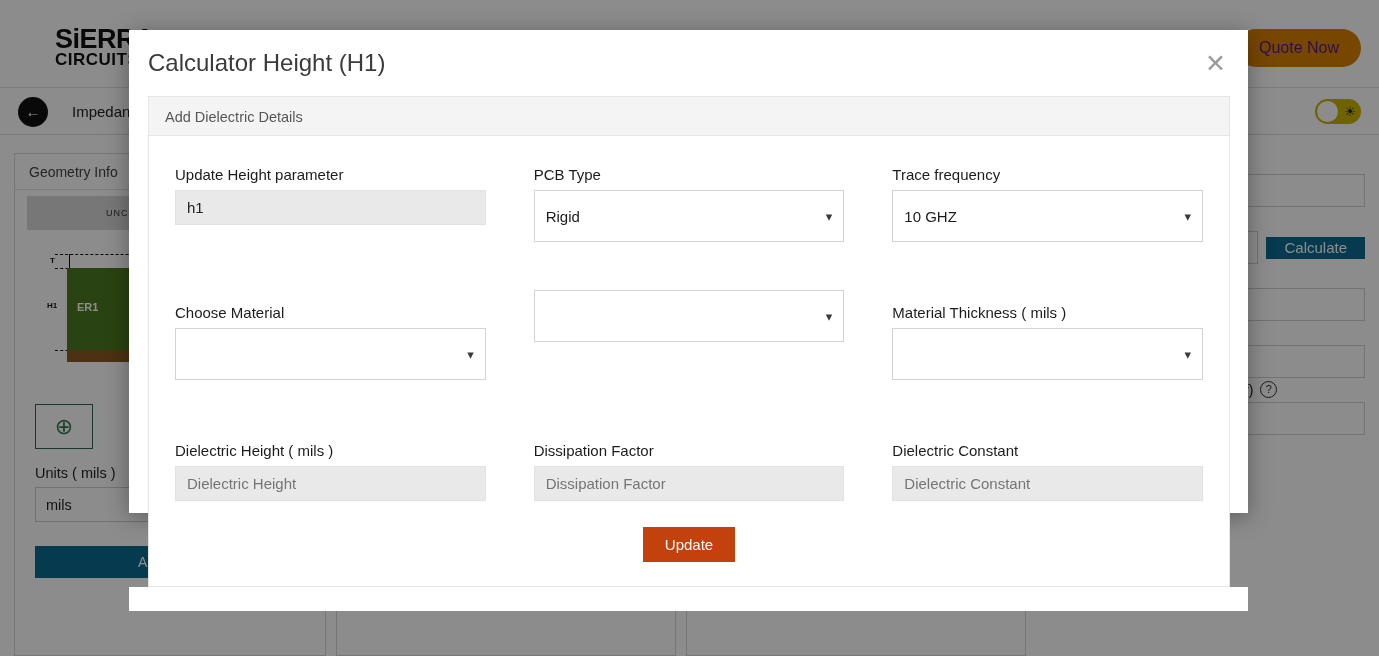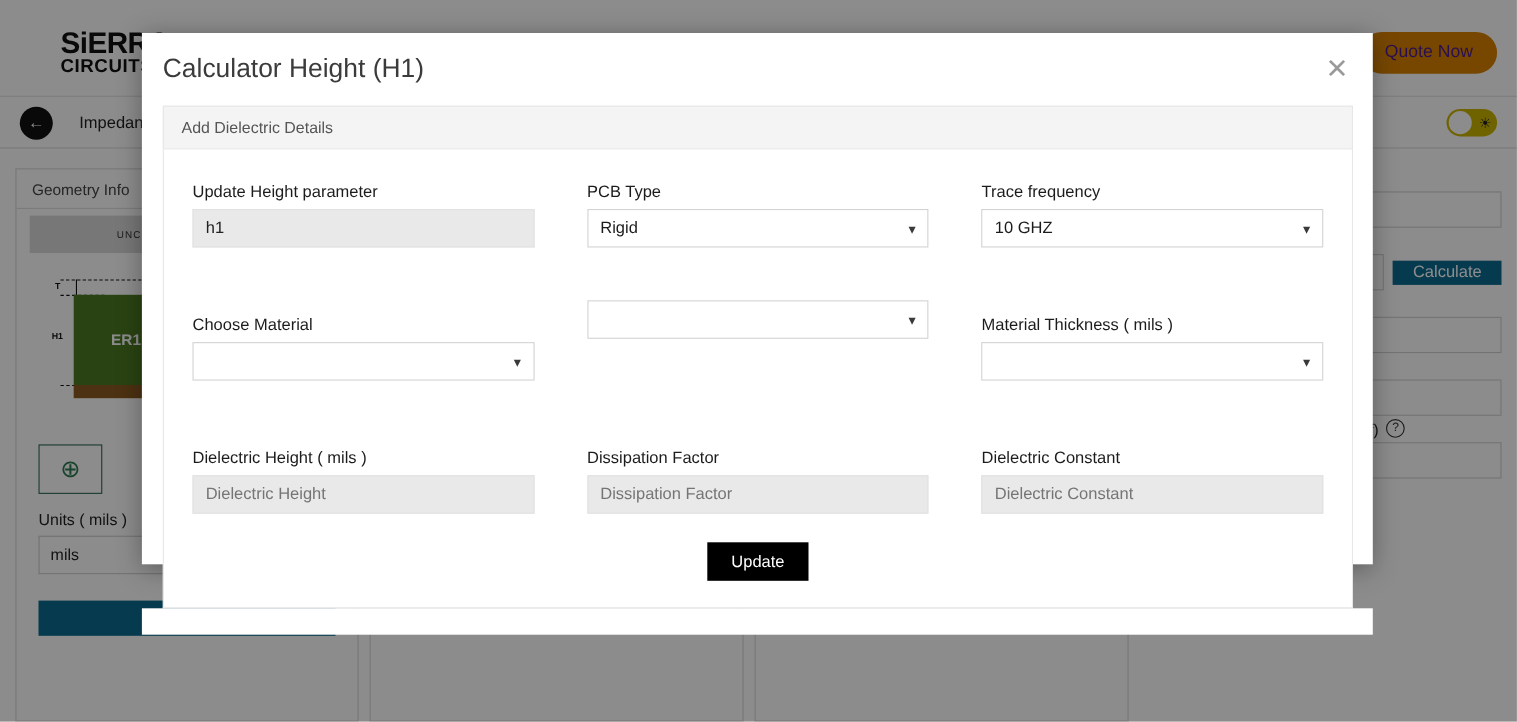--- a/index.html
+++ b/index.html
@@ -144,22 +144,22 @@
   }
   .lbl-t {
     position: absolute; left: 25px; top: 10px;
     font-size: 8px; font-weight: bold; color: #111;
   }
   .lbl-h1 {
     position: absolute; left: 22px; top: 55px;
     font-size: 8px; font-weight: bold; color: #111;
   }
   .lbl-er1 {
-    position: absolute; left: 76px; top: 55px;
-    font-size: 14px; font-weight: bold; color: #fff;
+    position: absolute; left: 52px; top: 55px;
+    font-size: 11px; font-weight: bold; color: #fff;
   }
   .zoom-btn {
     width: 58px; height: 45px;
     border: 1px solid #2e6b4f;
     background: #fff; color: #2e7d52;
     display:flex;align-items:center;justify-content:center;
     font-size: 22px; cursor: pointer;
     margin: 18px 0 0 20px;
   }
 
@@ -269,39 +269,39 @@
     font-size: 15px; color: #222; padding: 0 11px;
     font-family: "Liberation Sans", sans-serif;
   }
   .inp-placeholder {
     width: 100%; height: 35px;
     background: #e9e9e9; border: 1px solid #e2e2e2;
     font-size: 15px; color: #8a8a8a; padding: 0 11px;
     font-family: "Liberation Sans", sans-serif;
   }
   .msel {
-    width: 100%; height: 35px;
+    width: 100%; height: 52px;
     border: 1px solid #d3d3d3; background: #fff;
     font-size: 15px; color: #1c1c1c;
     padding: 0 32px 0 11px;
     appearance: none; -webkit-appearance: none;
     font-family: "Liberation Sans", sans-serif;
   }
   .msel-wrap { position: relative; }
   .msel-wrap .chev {
     position: absolute; right: 12px; top: 50%;
     transform: translateY(-50%); pointer-events: none;
     font-size: 13px; color: #3a3a3a;
   }
   .update-row {
     display: flex; justify-content: center;
     padding: 26px 0 4px 0;
   }
   .update-btn {
-    background: #000000; color: #fff; border: none;
+    background: #c2410c; color: #fff; border: none;
     padding: 9px 22px; font-size: 15px; cursor: pointer;
     font-family: "Liberation Sans", sans-serif;
   }
   .modal-foot { height: 24px; background: #fff; flex: none; }
 </style>
 </head>
 <body>
 
 <div id="page">
 

